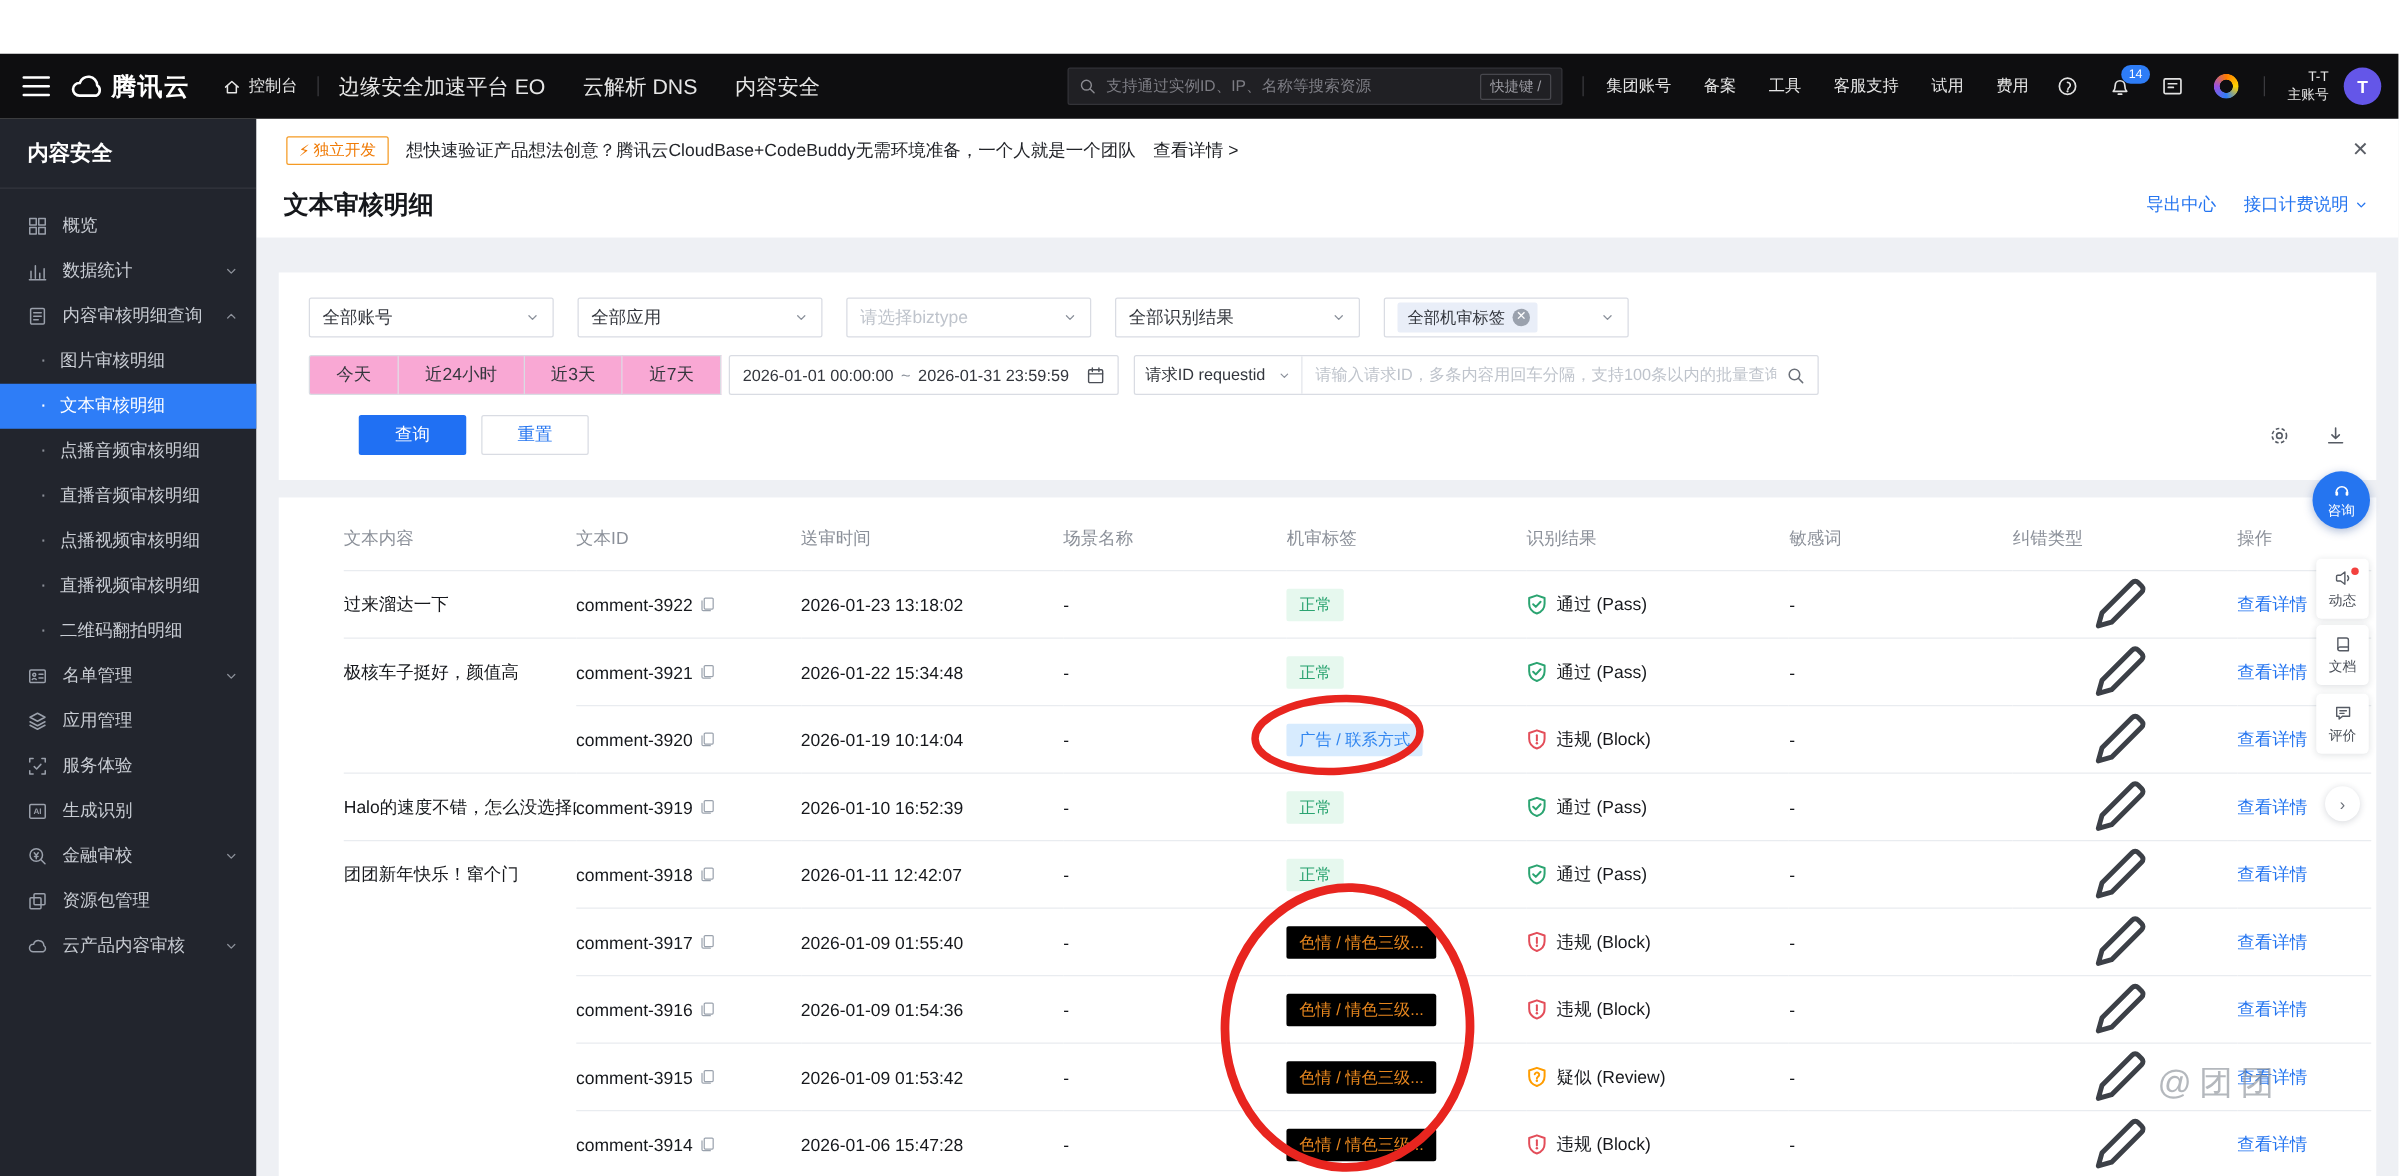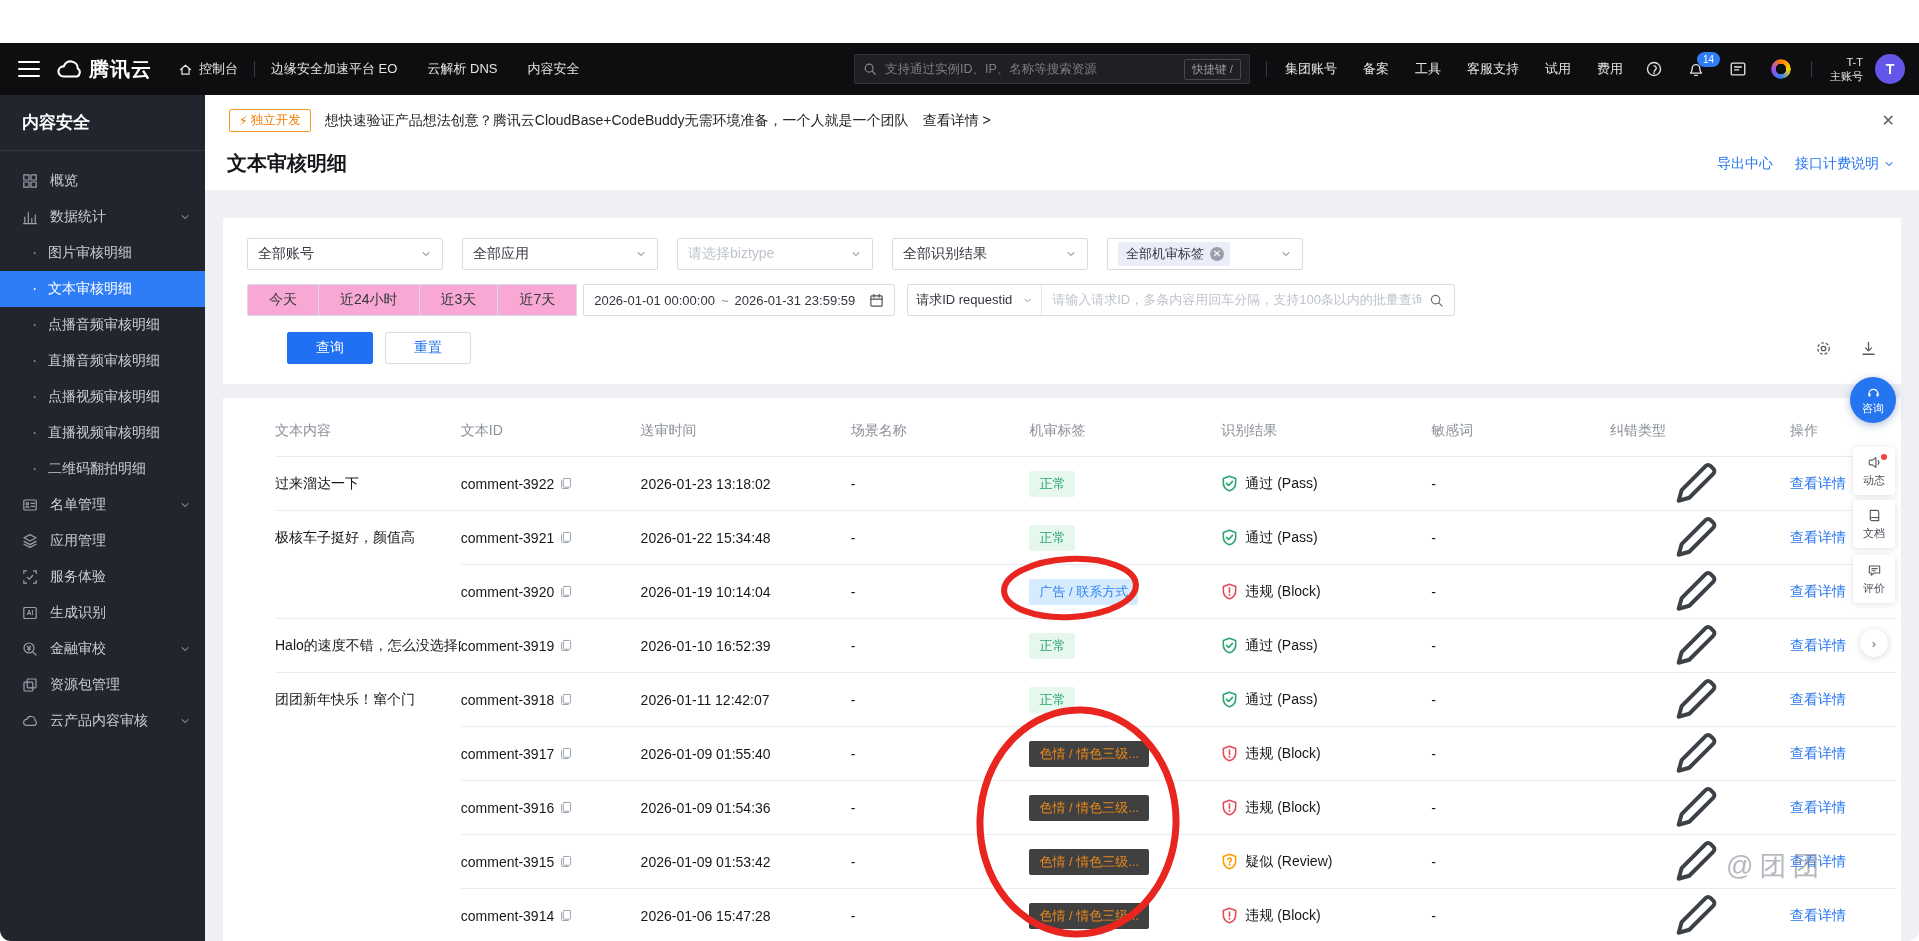--- a/index.html
+++ b/index.html
@@ -1,31 +1,31 @@
 <!DOCTYPE html>
 <html><head>
 <meta charset="utf-8">
 <style>
   html,body{margin:0;padding:0;}
   body{width:1919px;height:941px;overflow:hidden;background:#fff;
        font-family:"Liberation Sans","DejaVu Sans",sans-serif;}
-  .page{position:relative;width:1919px;height:941px;overflow:hidden;background:#fff;border-radius:11px;}
+  .page{position:relative;width:1919px;height:941px;overflow:hidden;background:#fff;}
 
   
   .topnav{position:absolute;top:43px;left:0;width:100%;height:52px;background:#0e0e10;
           display:flex;align-items:center;color:#fff;z-index:50;box-sizing:border-box;padding:0 14px;}
   .burger{width:22px;height:16px;display:flex;flex-direction:column;justify-content:space-between;cursor:pointer;margin:0 16px 0 4px;}
   .burger span{display:block;height:2px;background:#fff;border-radius:1px;}
   .brand{display:flex;align-items:center;gap:7px;font-size:20px;font-weight:bold;letter-spacing:1px;cursor:pointer;}
   .brand .ico{width:26px;height:26px;}
   .nav-item{display:flex;align-items:center;gap:6px;font-size:13px;color:#e6e6e6;cursor:pointer;white-space:nowrap;}
   .nav-console{margin-left:26px;}
   .nav-sep{width:1px;height:16px;background:#3a3a3e;margin:0 16px;}
   .nav-products{display:flex;gap:30px;}
-  .nav-products .nav-link{font-size:13px;color:#e6e6e6;cursor:pointer;text-decoration:none;white-space:nowrap;}
+  .nav-products .nav-link{font-size:17px;color:#e6e6e6;cursor:pointer;text-decoration:none;white-space:nowrap;}
   .nav-search{margin-left:auto;width:396px;height:30px;background:#202024;border:1px solid #333338;border-radius:2px;
               display:flex;align-items:center;padding:0 8px;gap:8px;box-sizing:border-box;cursor:text;}
   .nav-search .ph{flex:1;font-size:12.5px;color:#7d7d84;white-space:nowrap;overflow:hidden;}
   .shortcut{border:1px solid #47474d;color:#9a9aa1;font-size:11.5px;padding:2px 7px;border-radius:2px;white-space:nowrap;}
   .nav-menus{display:flex;gap:26px;margin:0 22px 0 18px;}
   .nav-menus .nav-link{font-size:13px;color:#e6e6e6;cursor:pointer;text-decoration:none;white-space:nowrap;}
   .nav-icons{display:flex;align-items:center;gap:24px;}
   .nav-icons .ico{width:18px;height:18px;color:#e2e2e2;cursor:pointer;position:relative;}
   .bell-wrap{position:relative;cursor:pointer;}
   .badge{position:absolute;top:-8px;left:10px;background:#2e7df7;color:#fff;font-size:10px;min-width:17px;height:15px;
@@ -104,21 +104,21 @@
      border-bottom:1px solid #e9ecf0;white-space:nowrap;}
   td{font-size:14px;color:#16181c;padding:0 8px 0 0;height:53px;border-bottom:1px solid #e9ecf0;
      white-space:nowrap;overflow:hidden;}
   tr.last td{border-bottom:none;}
   td.no-bb{border-bottom:none;}
   .idcell{display:flex;align-items:center;gap:5px;}
   .copy-ic{width:13px;height:13px;color:#9aa2ad;cursor:pointer;flex:0 0 auto;}
   .tag{display:inline-block;padding:4px 10px;font-size:13px;border-radius:2px;white-space:nowrap;}
   .tag-normal{background:#e6f8ee;color:#2ba471;}
   .tag-ad{background:#d7ebfe;color:#3186f0;}
-  .tag-porn{background:#404040;color:#e8871e;}
+  .tag-porn{background:#000000;color:#e8871e;}
   .res{display:flex;align-items:center;gap:7px;}
   .res-ico{width:17px;height:17px;flex:0 0 auto;}
   .pencil{width:15px;height:15px;color:#3c4047;cursor:pointer;}
   .action-link{color:#2575f0;cursor:pointer;}
 
   
   .float-consult{position:absolute;left:1850px;top:377px;width:46px;height:46px;border-radius:50%;background:#2575f0;
                  color:#fff;display:flex;flex-direction:column;align-items:center;justify-content:center;font-size:11px;
                  gap:1px;box-shadow:0 2px 8px rgba(20,60,140,.35);z-index:60;cursor:pointer;}
   .float-consult .ico{width:15px;height:15px;}
@@ -257,20 +257,36 @@
             <svg viewBox="0 0 16 16">
               <g fill="none" stroke="currentColor" stroke-width="1.2" stroke-linecap="round" stroke-linejoin="round">
                 <path d="M2.8 13.5V8M6.3 13.5V3.5M9.8 13.5V9.5M13.3 13.5V6M1.5 14.7h13"></path>
               </g>
             </svg>
           </span>
           <span class="sb-label">数据统计</span>
           <span class="sb-chev">
             <svg viewBox="0 0 16 16">
               <path d="M4.2 6.2L8 10l3.8-3.8" fill="none" stroke="currentColor" stroke-width="1.4" stroke-linecap="round" stroke-linejoin="round"></path>
+            </svg>
+          </span>
+        </div>
+        <div class="sb-item">
+          <span class="sb-ico">
+            <svg viewBox="0 0 16 16">
+              <g fill="none" stroke="currentColor" stroke-width="1.2" stroke-linecap="round" stroke-linejoin="round">
+                <rect x="2.5" y="1.8" width="11" height="12.4" rx="1"></rect>
+                <path d="M5 5.2h6M5 8h6M5 10.8h3.6"></path>
+              </g>
+            </svg>
+          </span>
+          <span class="sb-label">内容审核明细查询</span>
+          <span class="sb-chev">
+            <svg viewBox="0 0 16 16">
+              <path d="M4.2 9.8L8 6l3.8 3.8" fill="none" stroke="currentColor" stroke-width="1.4" stroke-linecap="round" stroke-linejoin="round"></path>
             </svg>
           </span>
         </div>
         <div class="sb-item sub">
           <span class="sb-dot">·</span>
           <span class="sb-label">图片审核明细</span>
         </div>
         <div class="sb-item sub active">
           <span class="sb-dot">·</span>
           <span class="sb-label">文本审核明细</span>

